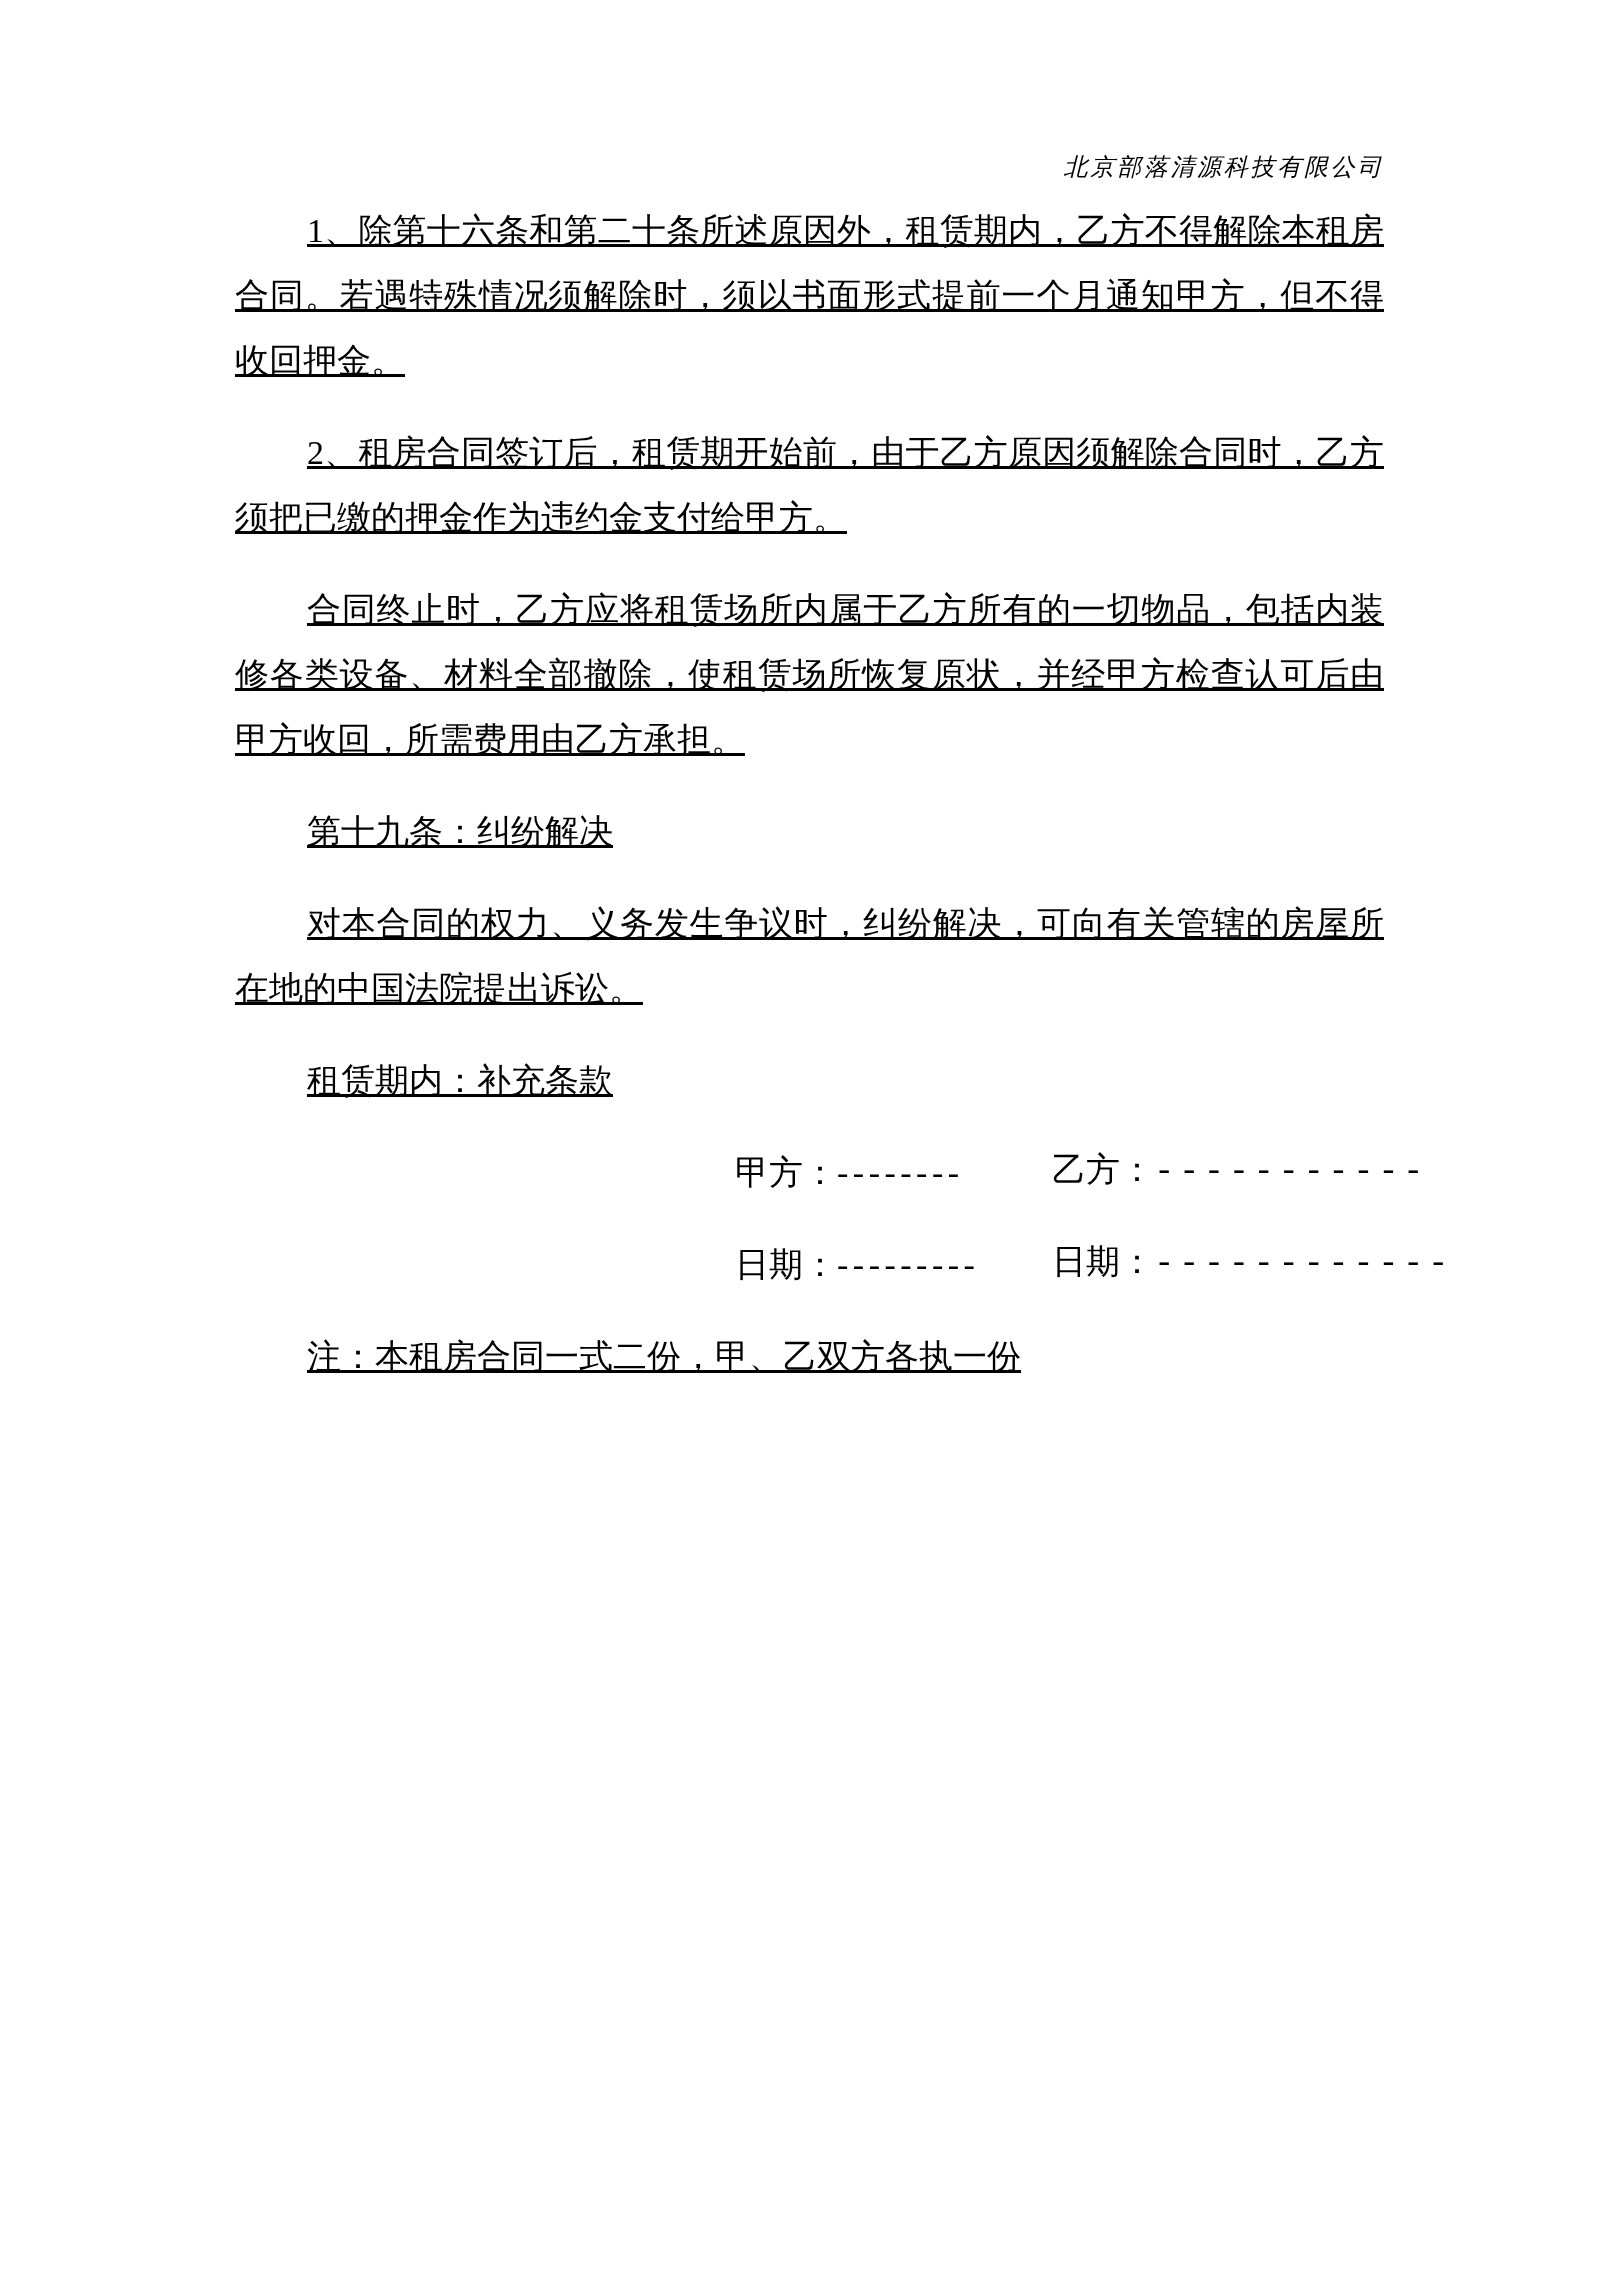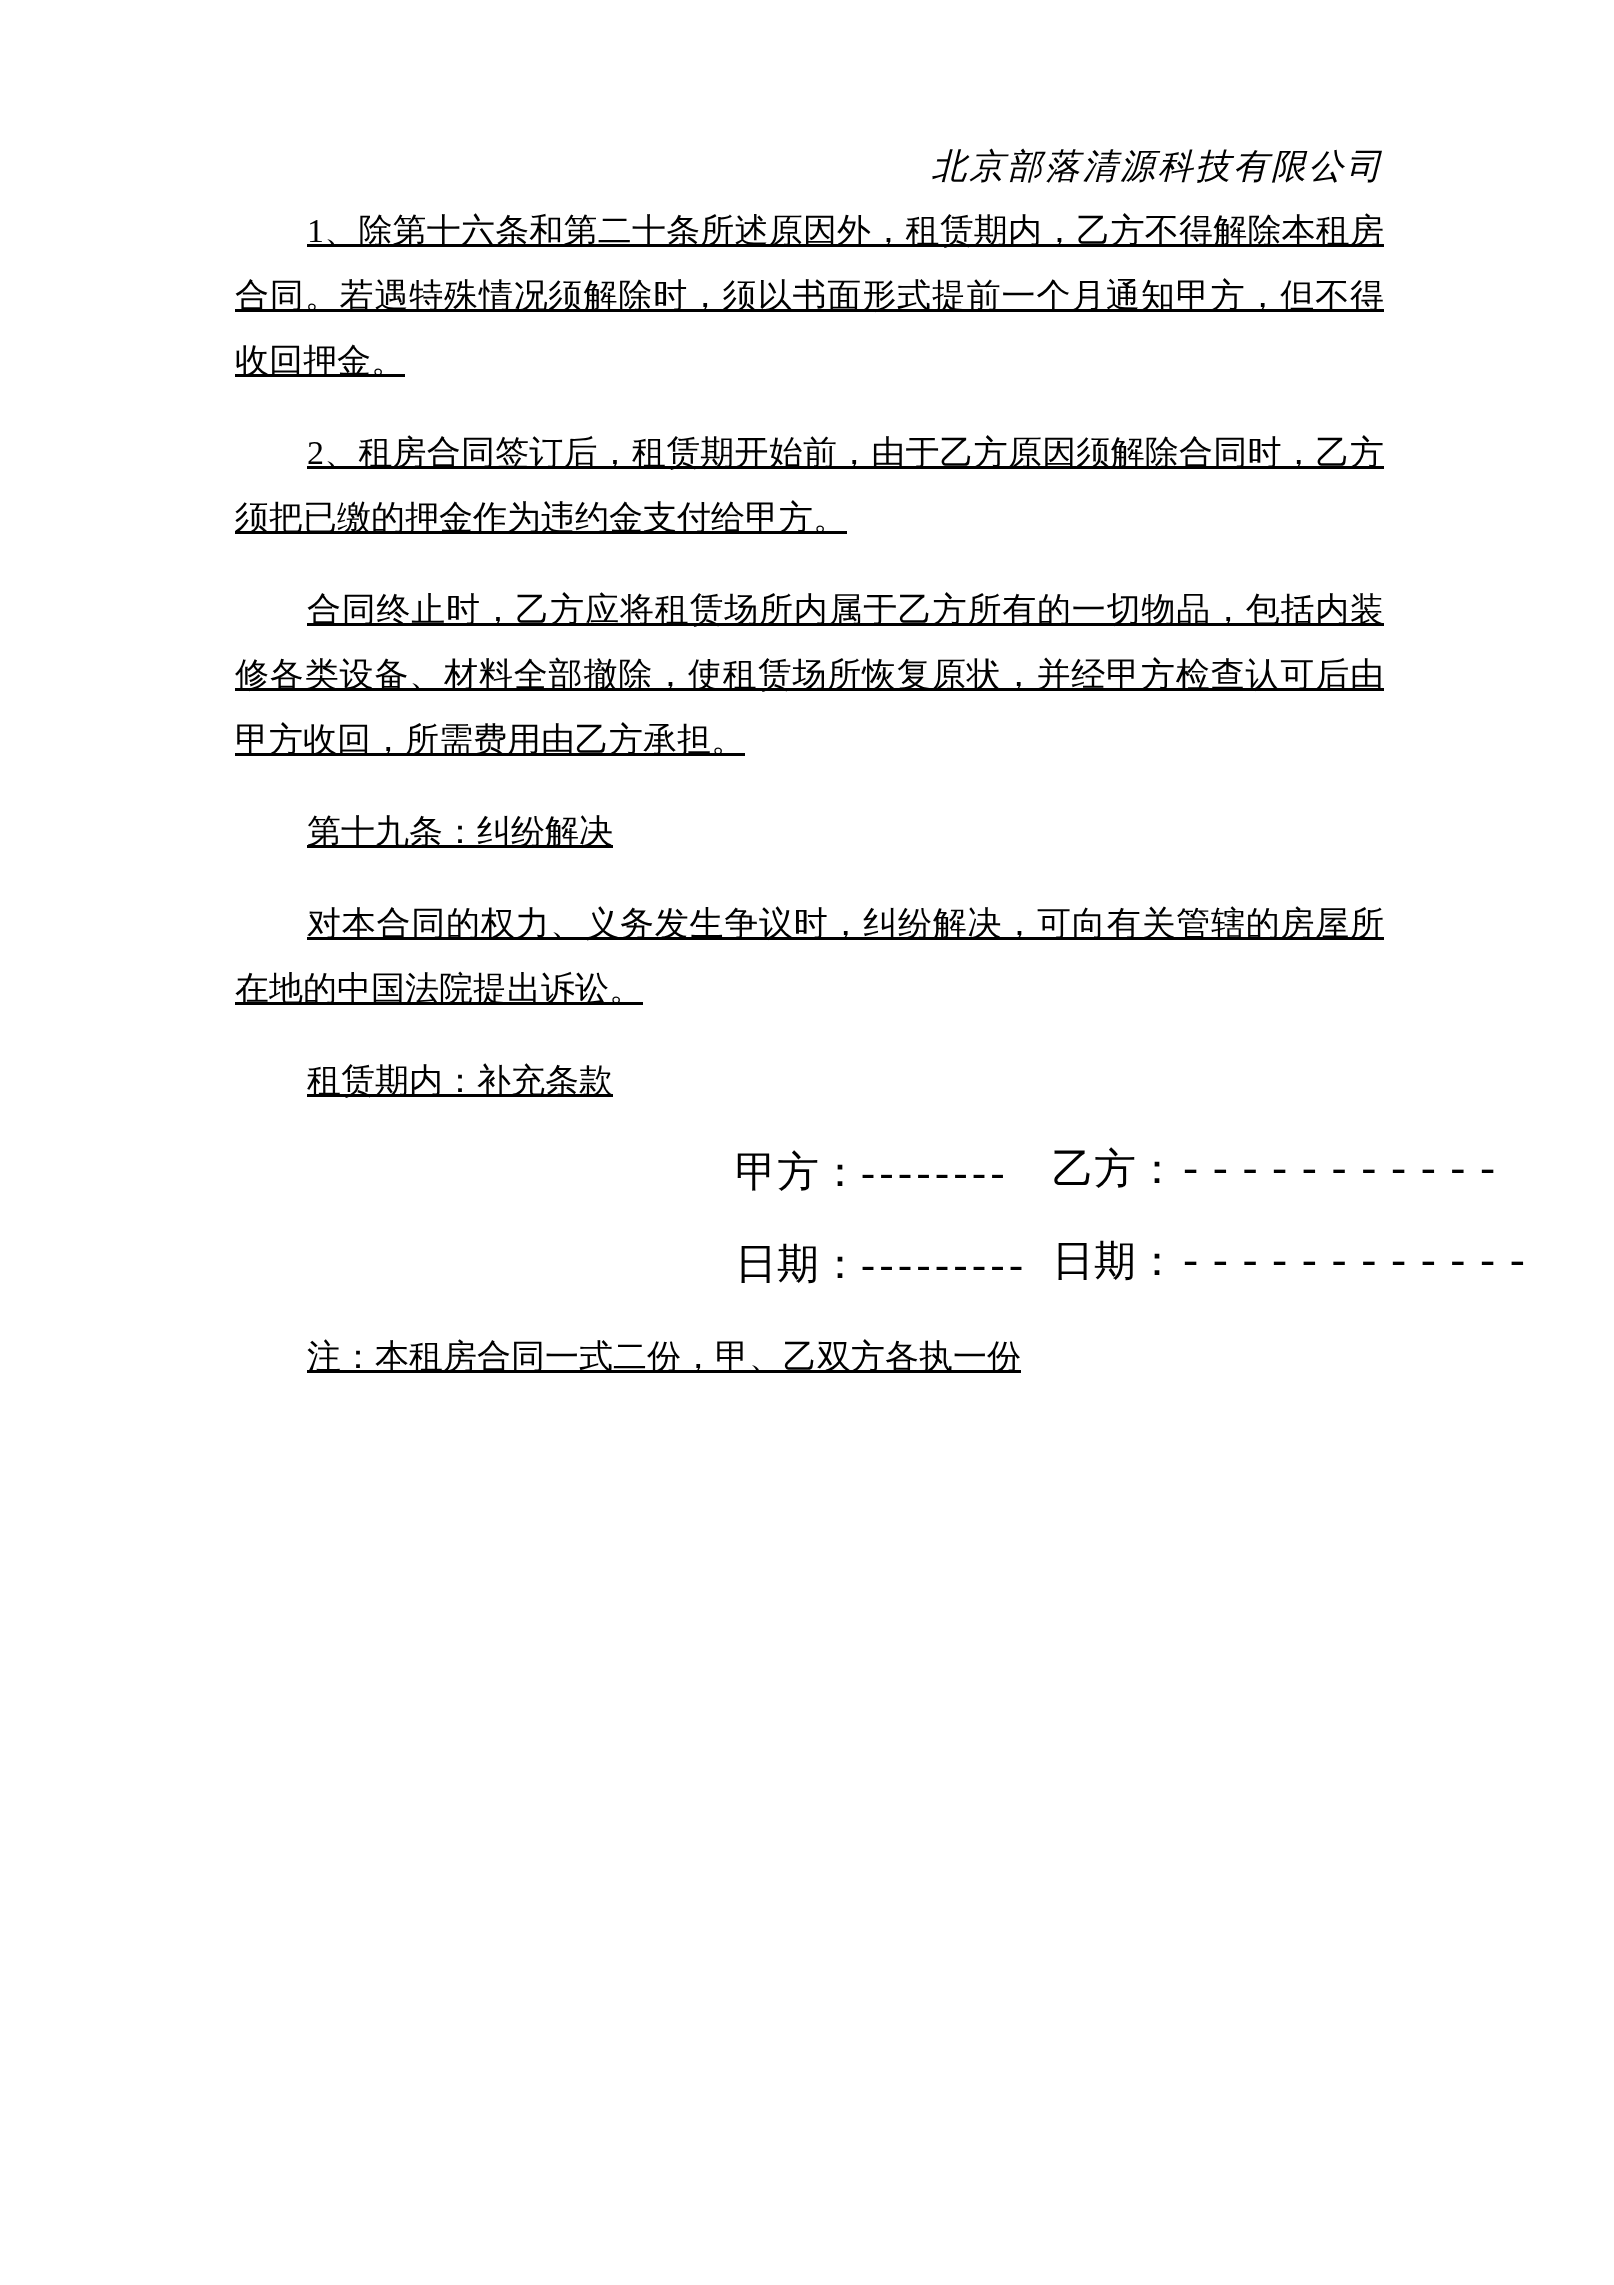--- a/index.html
+++ b/index.html
@@ -17,42 +17,42 @@
     position: relative;
     box-sizing: border-box;
     width: 1615px;
     height: 2285px;
     padding: 149px 231px 0 235px;
     background: #ffffff;
   }
   .company-header {
     text-align: right;
     font-style: italic;
-    font-size: 35px;
+    font-size: 24px;
     line-height: 36px;
     letter-spacing: 2.7px;
     margin: 0 0 12.7px 0;
     font-family: "Liberation Serif", "DejaVu Serif", serif;
   }
   .para {
     font-size: 34px;
     line-height: 65px;
     margin: 0 0 27px 0;
     text-align: justify;
     word-break: break-all;
     text-decoration: underline;
   }
   .indent {
     text-indent: 72px;
   }
   .sig-row {
     position: relative;
     height: 65px;
     margin: 0 0 27px 0;
-    font-size: 42px;
+    font-size: 34px;
     line-height: 65px;
     text-align: center;
   }
   .col-a {
     position: absolute;
     left: 500px;
     top: 0;
     white-space: nowrap;
   }
   .col-b {

